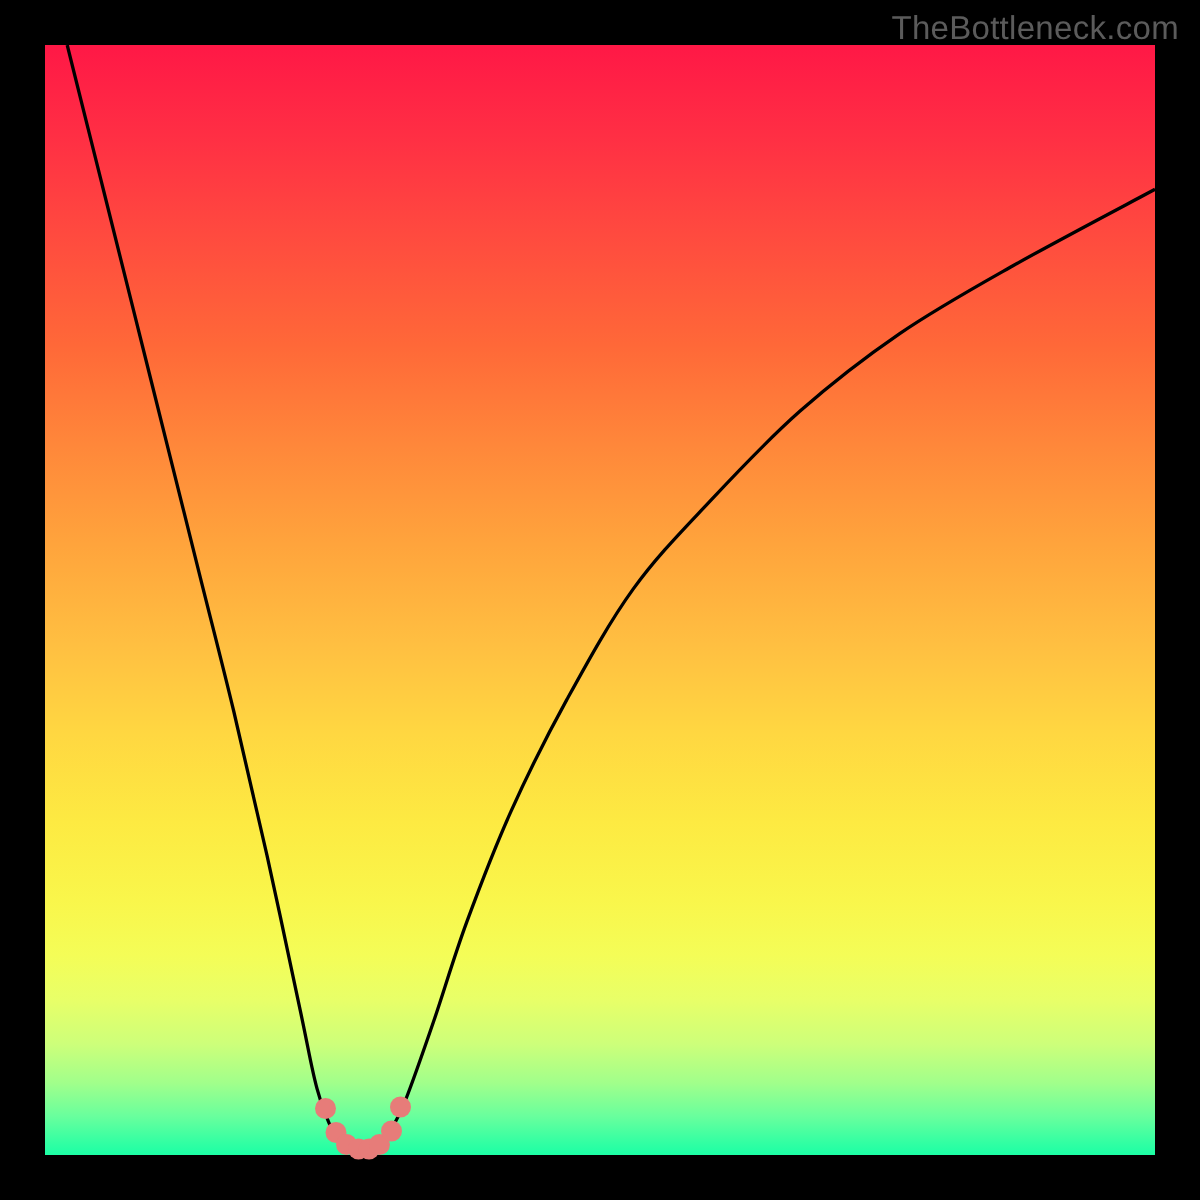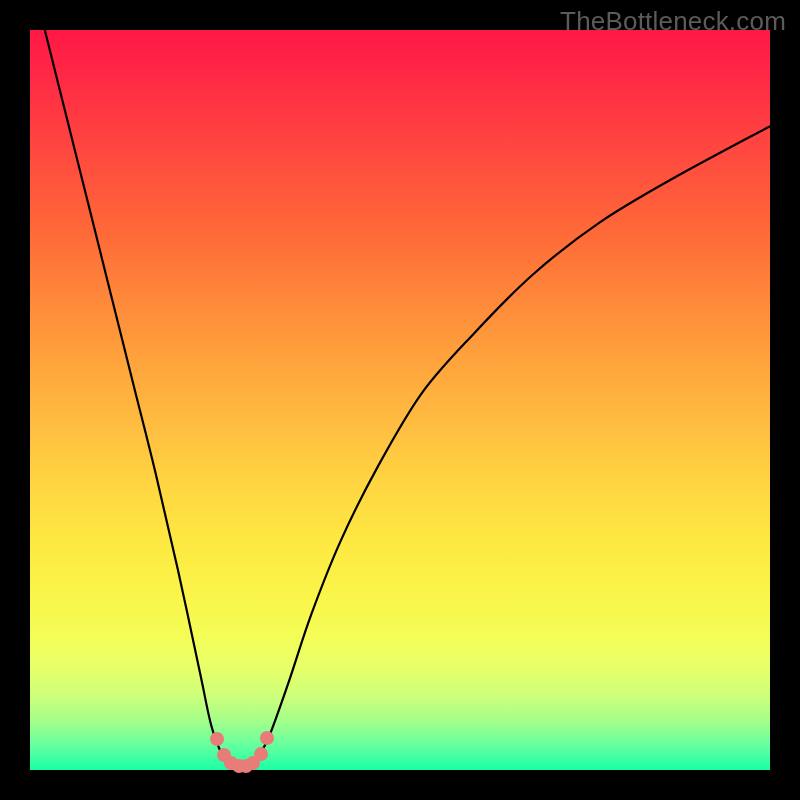--- a/index.html
+++ b/index.html
@@ -9,21 +9,21 @@
     background: #000;
     position: relative;
     font-family: Arial, Helvetica, sans-serif;
     overflow: hidden;
   }
   .watermark {
     position: absolute;
     top: 6px;
     right: 14px;
     color: #5b5b5b;
-    font-size: 26px;
+    font-size: 22px;
     font-weight: 500;
     z-index: 30;
     letter-spacing: 0.2px;
   }
   .plot {
     position: absolute;
     left: 30px;
     top: 30px;
     width: 740px;
     height: 740px;

